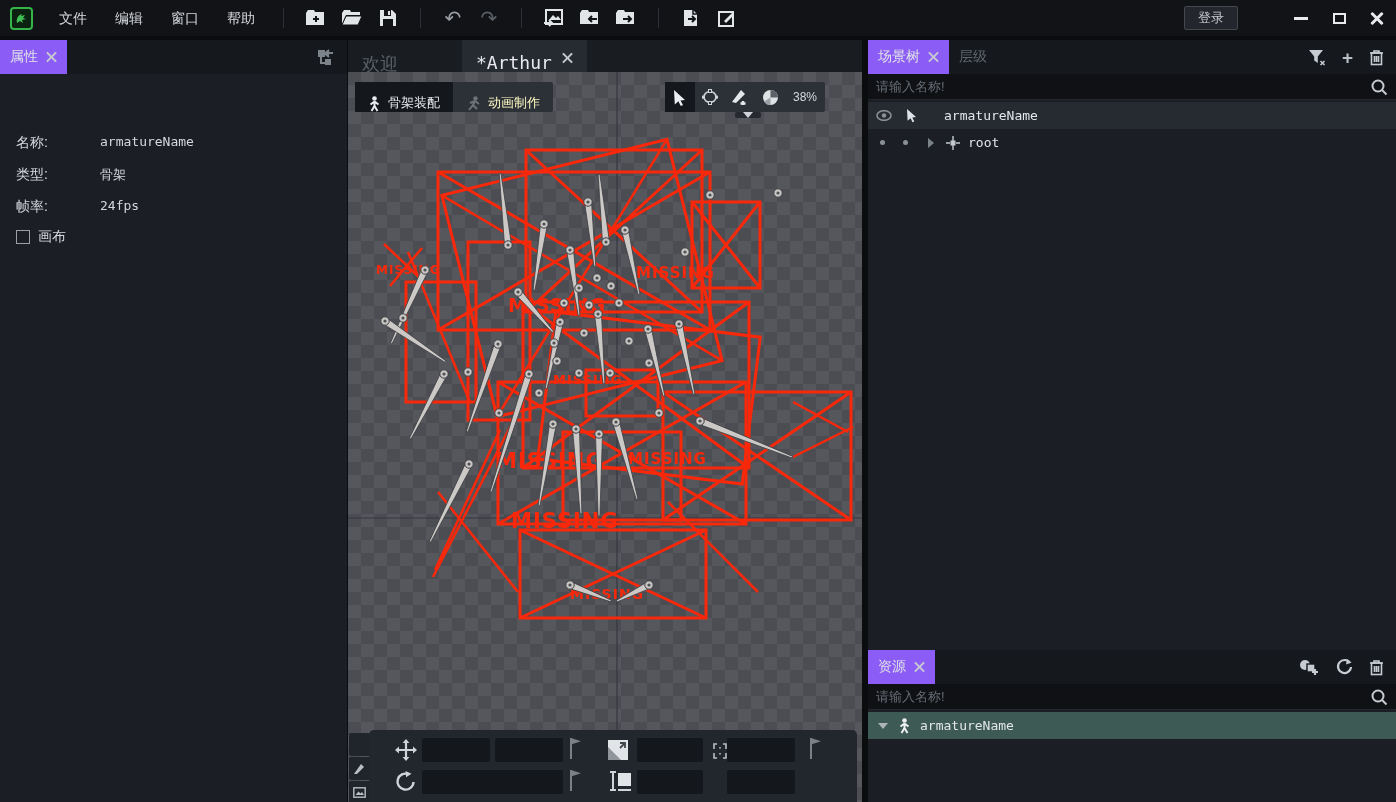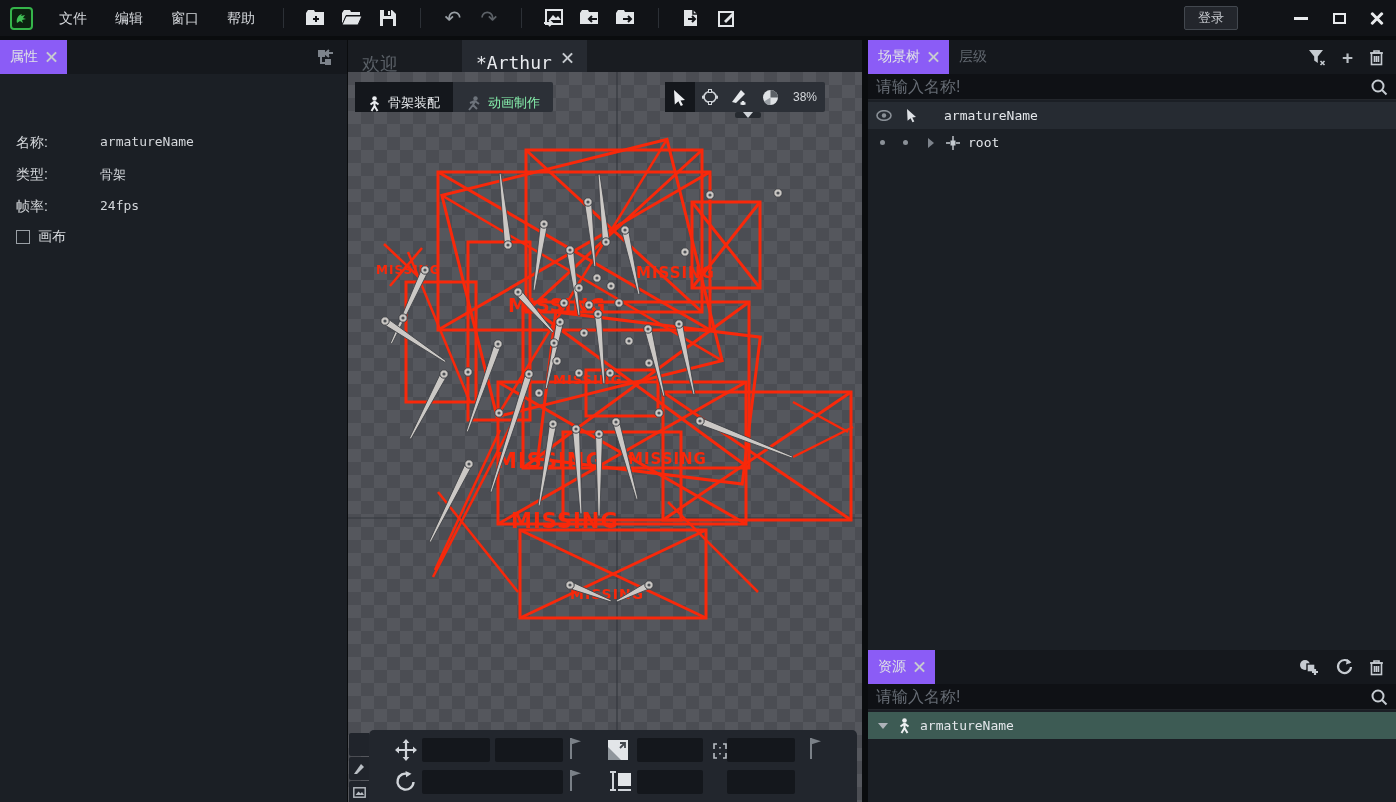--- a/index.html
+++ b/index.html
@@ -32,21 +32,21 @@
   .panel { position:absolute; background:#1b1f25; }
   .phead { position:absolute; left:0; top:0; right:0; height:34px; background:#15181d; display:flex; align-items:center; }
   .ptab { height:34px; display:flex; align-items:center; padding:0 10px; font-size:14px; color:#dfe2e6; gap:8px; }
   .ptab.active { background:#8b5cf6; }
   .ptab.inactive { color:#60666e; }
   .tab-x { position:relative; width:11px; height:11px; }
   .tab-x::before,.tab-x::after { content:""; position:absolute; left:-1px; top:4.5px; width:13px; height:2px; background:#c7cbd0; }
   .tab-x::before { transform:rotate(45deg);} .tab-x::after { transform:rotate(-45deg);}
   .phead-icons { margin-left:auto; display:flex; align-items:center; gap:16px; padding-right:12px; }
   .searchrow { position:absolute; left:0; right:0; height:26px; background:#0f1115; display:flex; align-items:center; border-bottom:1px solid #23262b; }
-  .searchrow input { flex:1; background:transparent; border:none; outline:none; color:#c8ccd1; font-size:16px; padding:0 8px; }
+  .searchrow input { flex:1; background:transparent; border:none; outline:none; color:#c8ccd1; font-size:13px; padding:0 8px; }
   .searchrow input::placeholder { color:#666c74; }
   .plus-glyph { font-size:19px; font-weight:bold; color:#b9bec4; line-height:1; }
 
   
   #props { left:0; top:40px; width:347px; height:762px; }
   .prow { position:absolute; left:16px; font-size:14px; display:flex; }
   .prow .lab { width:84px; color:#d4d7db; }
   .prow .val { color:#d4d7db; font-size:13px; }
   .chk { width:14px; height:14px; border:1px solid #9aa0a6; background:transparent; margin-right:8px; }
   .chkrow { position:absolute; left:16px; display:flex; align-items:center; font-size:14px; }
@@ -58,21 +58,21 @@
   .ctab.inactive { color:#595f66; }
   .ctab.active { background:#262a31; color:#e8eaee; }
   .canvas { position:absolute; left:0; top:32px; width:514px; height:730px; overflow:hidden;
             background-color:#4b4d53;
             background-image:linear-gradient(45deg,#55575d 25%,transparent 25%,transparent 75%,#55575d 75%),
                              linear-gradient(45deg,#55575d 25%,transparent 25%,transparent 75%,#55575d 75%);
             background-size:26px 26px; background-position:0 0,13px 13px; }
   .modebar { position:absolute; left:7px; top:10px; height:30px; background:#2c3037; border-radius:2px; display:flex; }
   .modeseg { display:flex; align-items:flex-end; gap:7px; padding:0 13px; font-size:13px; }
   .modeseg.active { background:#14171c; color:#e9ebee; }
-  .modeseg.inactive { color:#86efac; }
+  .modeseg.inactive { color:#fef9c3; }
   .toolbar2 { position:absolute; left:317px; top:10px; height:30px; display:flex; align-items:center;flex-direction:column; }
   .toolgrp { height:30px; background:#2c3037; border-radius:2px; display:flex; align-items:center; }
   .toolbtn { width:30px; height:30px; display:flex; align-items:center; justify-content:center; }
   .toolbtn.sel { background:#14171c; }
   .zoomtxt { font-size:12px; color:#d6d9dd; padding:0 8px; }
   .ddbtn { width:26px; height:30px; margin-left:5px; background:#262a30; border-radius:2px; display:flex; align-items:center; justify-content:center; }
   .caret-down { width:0; height:0; border-left:5px solid transparent; border-right:5px solid transparent; border-top:6px solid #cfd3d8; }
 
   
   .minitabs { position:absolute; left:1px; top:661px; width:20px; display:flex; flex-direction:column; gap:1px; }

